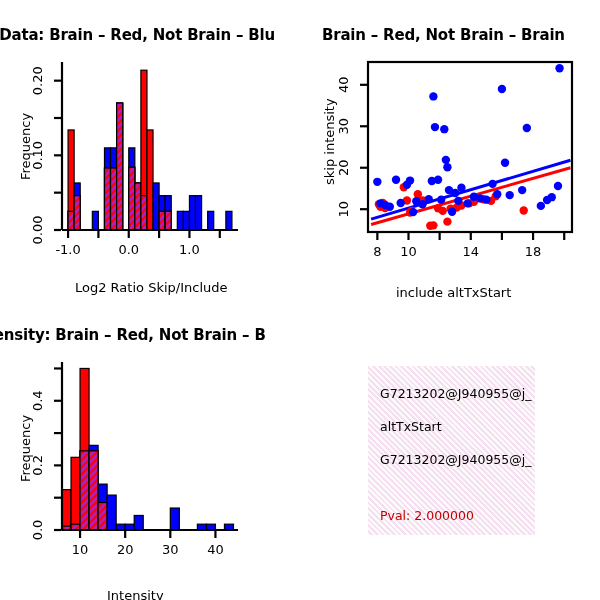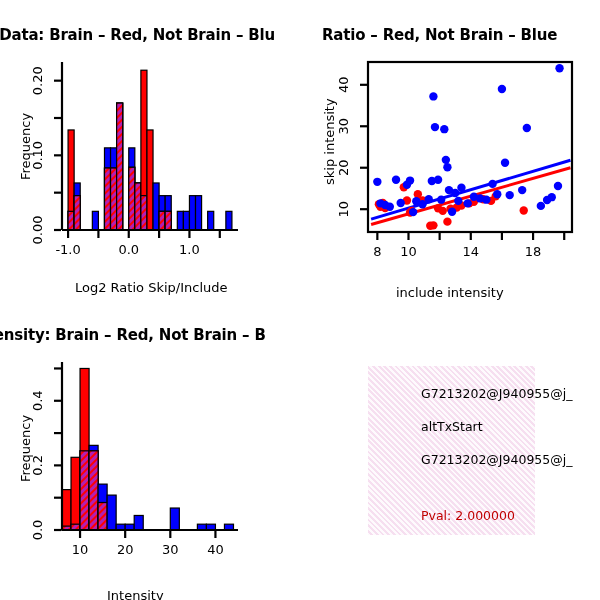--- a/index.html
+++ b/index.html
@@ -63,21 +63,20 @@
         rgba(255,255,255,0.85) 2px,
         rgba(246,223,240,0) 2px,
         rgba(246,223,240,0) 4px);
   }
   .info-line {
     position: absolute;
     left: 12px;
     font-size: 12.5px;
     color: #000000;
     white-space: nowrap;
-    margin-left: 41px;
   }
   .info-line.pval { color: #c00000; }
 </style>
 </head>
 <body>
 
 <div class="panel" id="panel-tl">
   <div class="panel-title" id="title-tl">RatioData: Brain – Red, Not Brain – Blu</div>
   <svg id="svg-tl" width="300" height="300">
       <defs>
@@ -143,21 +142,21 @@
       <text x="42" y="155.33333333333331" font-size="13" font-family="&quot;DejaVu Sans&quot;, sans-serif" fill="#000" text-anchor="middle" transform="rotate(-90 42 155.33333333333331)">0.10</text>
       <line x1="54" y1="118" x2="61" y2="118" stroke="#000" stroke-width="2.2"></line>
       <line x1="54" y1="80.66666666666666" x2="61" y2="80.66666666666666" stroke="#000" stroke-width="2.2"></line>
       <text x="42" y="80.66666666666666" font-size="13" font-family="&quot;DejaVu Sans&quot;, sans-serif" fill="#000" text-anchor="middle" transform="rotate(-90 42 80.66666666666666)">0.20</text>
     </svg>
   <div class="axis-label" style="left:75px; top:280px;">Log2 Ratio Skip/Include</div>
   <div class="axis-label ylab" style="left:18px; top:180px;">Frequency</div>
 </div>
 
 <div class="panel" id="panel-tr">
-  <div class="panel-title" id="title-tr">Ratio – Red, Not Brain – Blue</div>
+  <div class="panel-title" id="title-tr">Brain – Red, Not Brain – Brain</div>
   <svg id="svg-tr" width="300" height="300">
       <defs>
         <clipPath id="tr-clip">
           <rect x="68" y="62" width="204" height="170"></rect>
         </clipPath>
       </defs>
       <g clip-path="url(#tr-clip)">
         <line x1="71.11450381679388" y1="224.53658536585365" x2="270.442748091603" y2="167.7317073170732" stroke="#ff0000" stroke-width="3"></line>
         <line x1="71.11450381679388" y1="219.14634146341464" x2="270.442748091603" y2="160.2682926829268" stroke="#0000ff" stroke-width="3"></line>
         <circle cx="78.90076335877862" cy="204.21951219512195" r="4.2" fill="#ff0000"></circle>
@@ -240,21 +239,21 @@
       <line x1="264.2137404580153" y1="233" x2="264.2137404580153" y2="240" stroke="#000" stroke-width="2.2"></line>
       <line x1="60" y1="209.1951219512195" x2="67" y2="209.1951219512195" stroke="#000" stroke-width="2.2"></line>
       <text x="48" y="209.1951219512195" font-size="13" font-family="&quot;DejaVu Sans&quot;, sans-serif" fill="#000" text-anchor="middle" transform="rotate(-90 48 209.1951219512195)">10</text>
       <line x1="60" y1="167.7317073170732" x2="67" y2="167.7317073170732" stroke="#000" stroke-width="2.2"></line>
       <text x="48" y="167.7317073170732" font-size="13" font-family="&quot;DejaVu Sans&quot;, sans-serif" fill="#000" text-anchor="middle" transform="rotate(-90 48 167.7317073170732)">20</text>
       <line x1="60" y1="126.26829268292683" x2="67" y2="126.26829268292683" stroke="#000" stroke-width="2.2"></line>
       <text x="48" y="126.26829268292683" font-size="13" font-family="&quot;DejaVu Sans&quot;, sans-serif" fill="#000" text-anchor="middle" transform="rotate(-90 48 126.26829268292683)">30</text>
       <line x1="60" y1="84.8048780487805" x2="67" y2="84.8048780487805" stroke="#000" stroke-width="2.2"></line>
       <text x="48" y="84.8048780487805" font-size="13" font-family="&quot;DejaVu Sans&quot;, sans-serif" fill="#000" text-anchor="middle" transform="rotate(-90 48 84.8048780487805)">40</text>
     </svg>
-  <div class="axis-label" style="left:96px; top:285px;">include intensity</div>
+  <div class="axis-label" style="left:96px; top:285px;">include altTxStart</div>
   <div class="axis-label ylab" style="left:22px; top:185px;">skip intensity</div>
 </div>
 
 <div class="panel" id="panel-bl">
   <div class="panel-title" id="title-bl" style="top:26px; left:-44px;">ne Itensity: Brain – Red, Not Brain – B</div>
   <svg id="svg-bl" width="300" height="300">
       <defs>
         <pattern id="bl-hatch" width="5" height="5" patternUnits="userSpaceOnUse" patternTransform="rotate(45)">
           <rect width="5" height="5" fill="#b21fb2"></rect>
           <rect width="2" height="5" fill="#ff0000"></rect>

